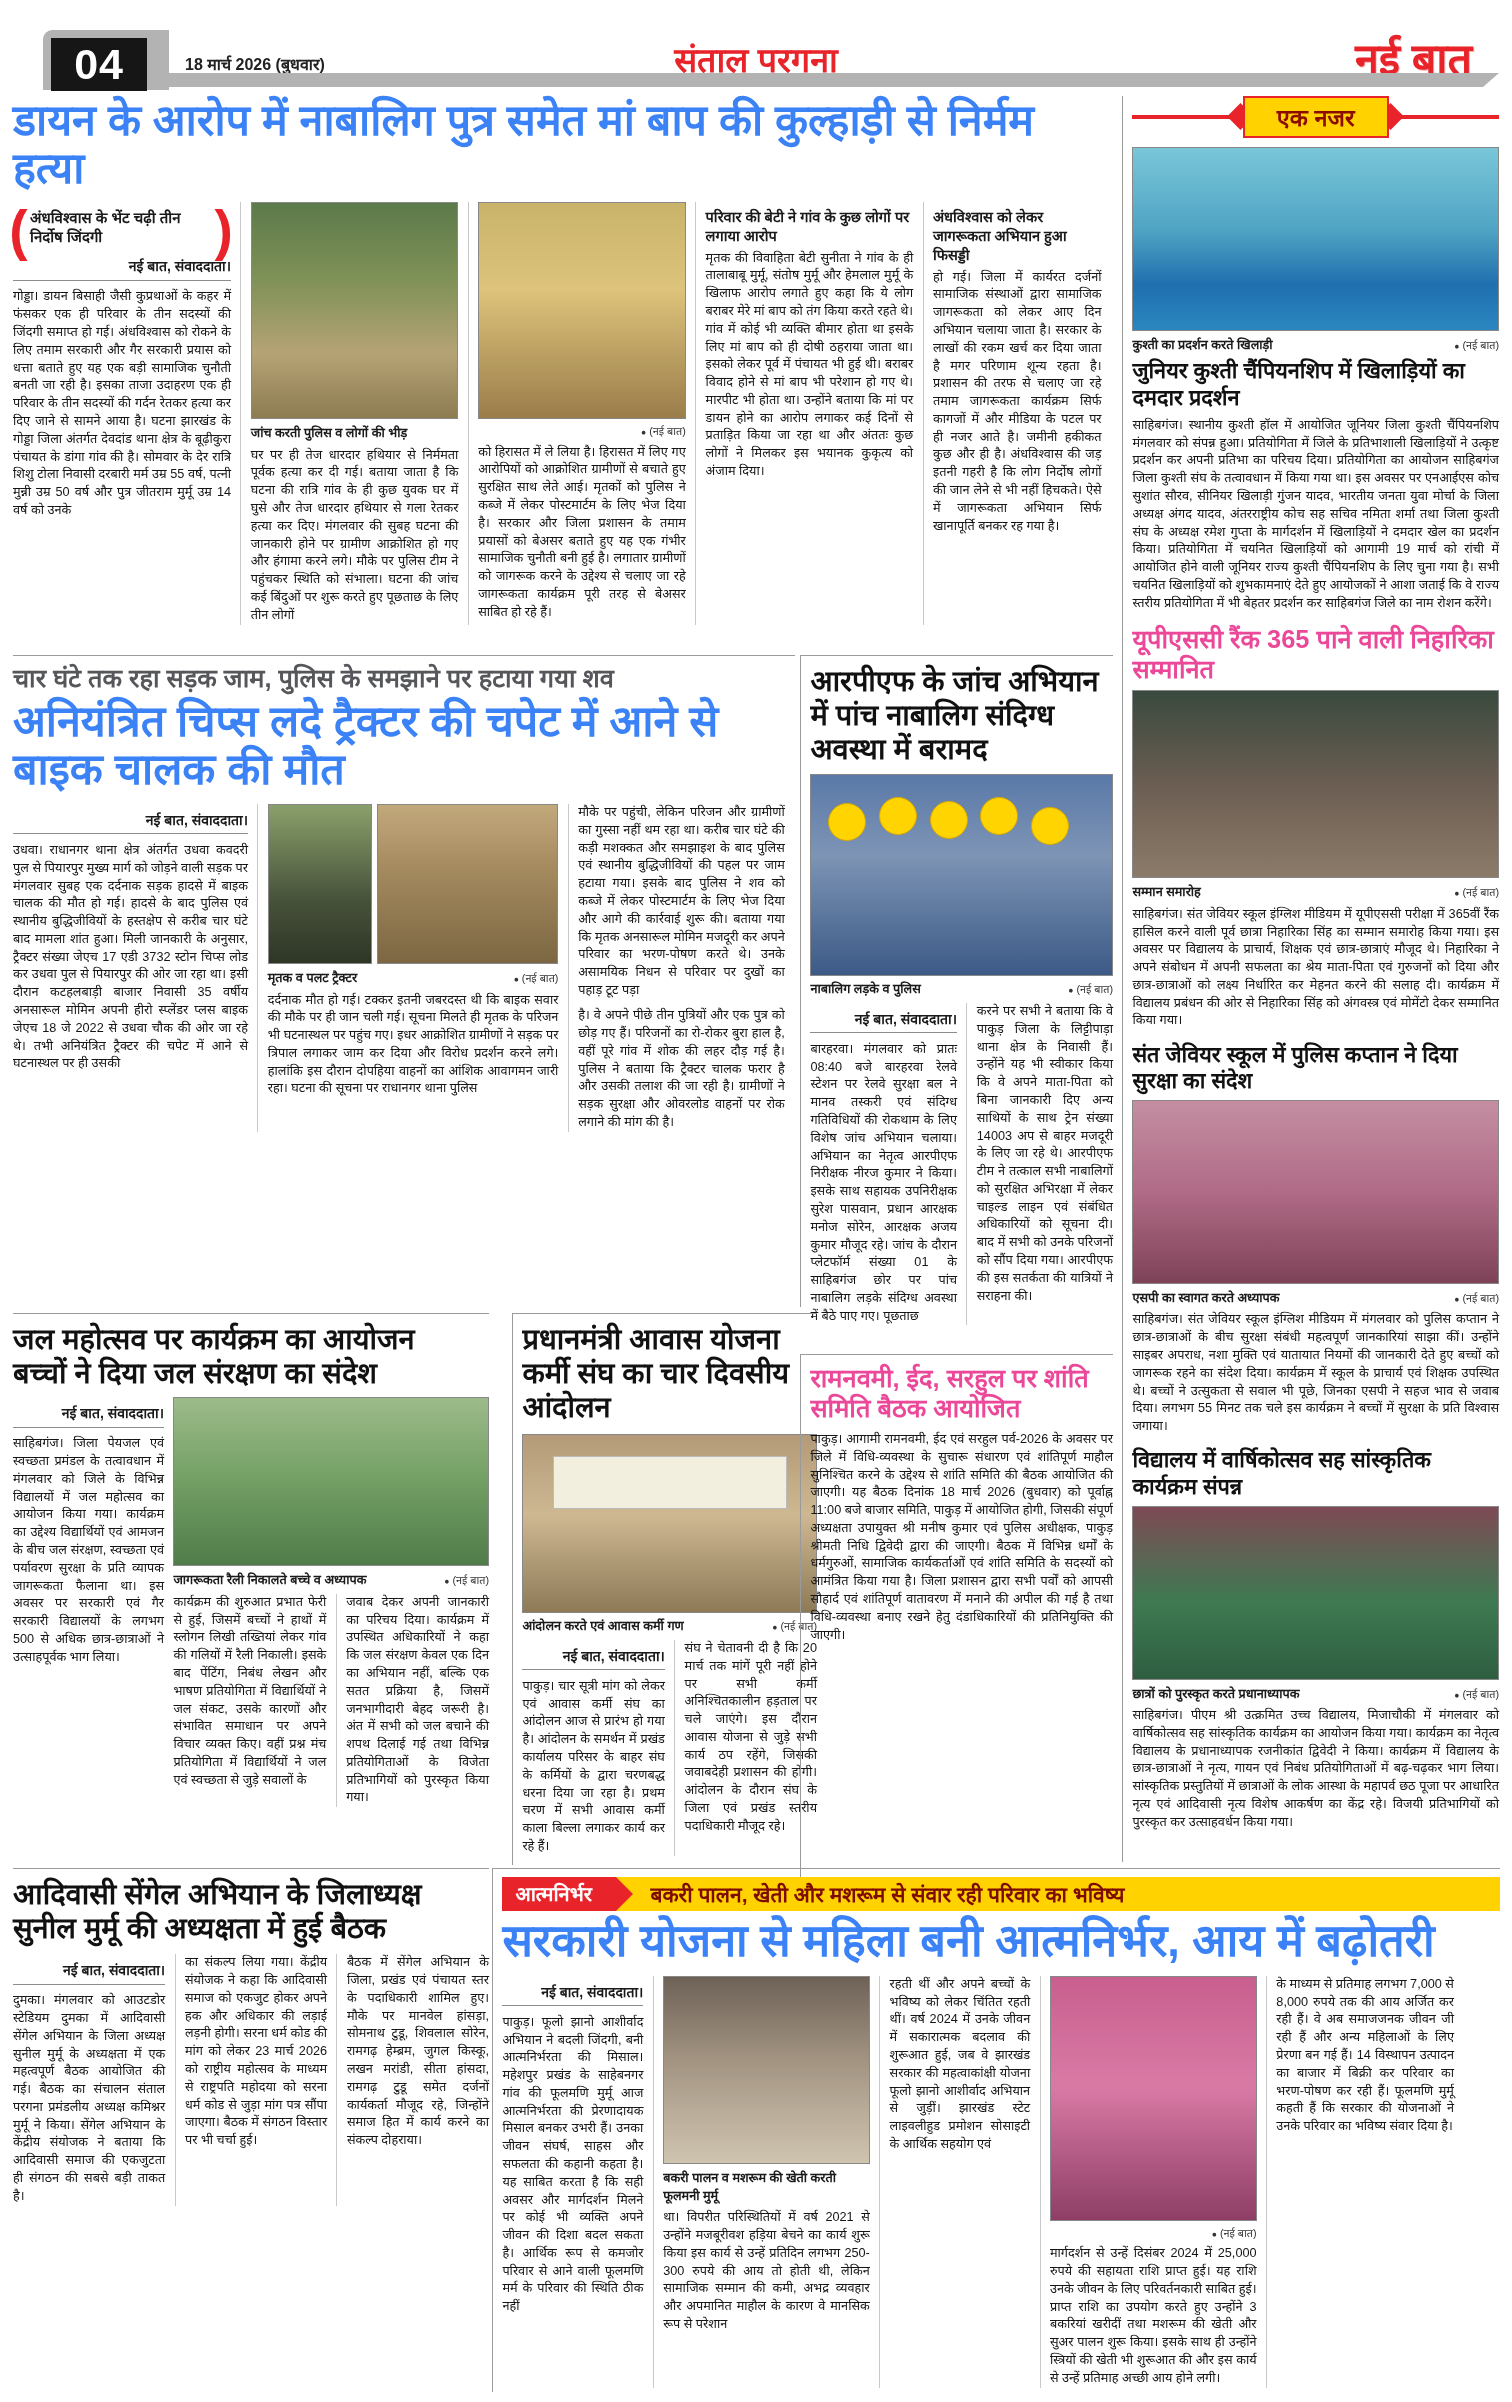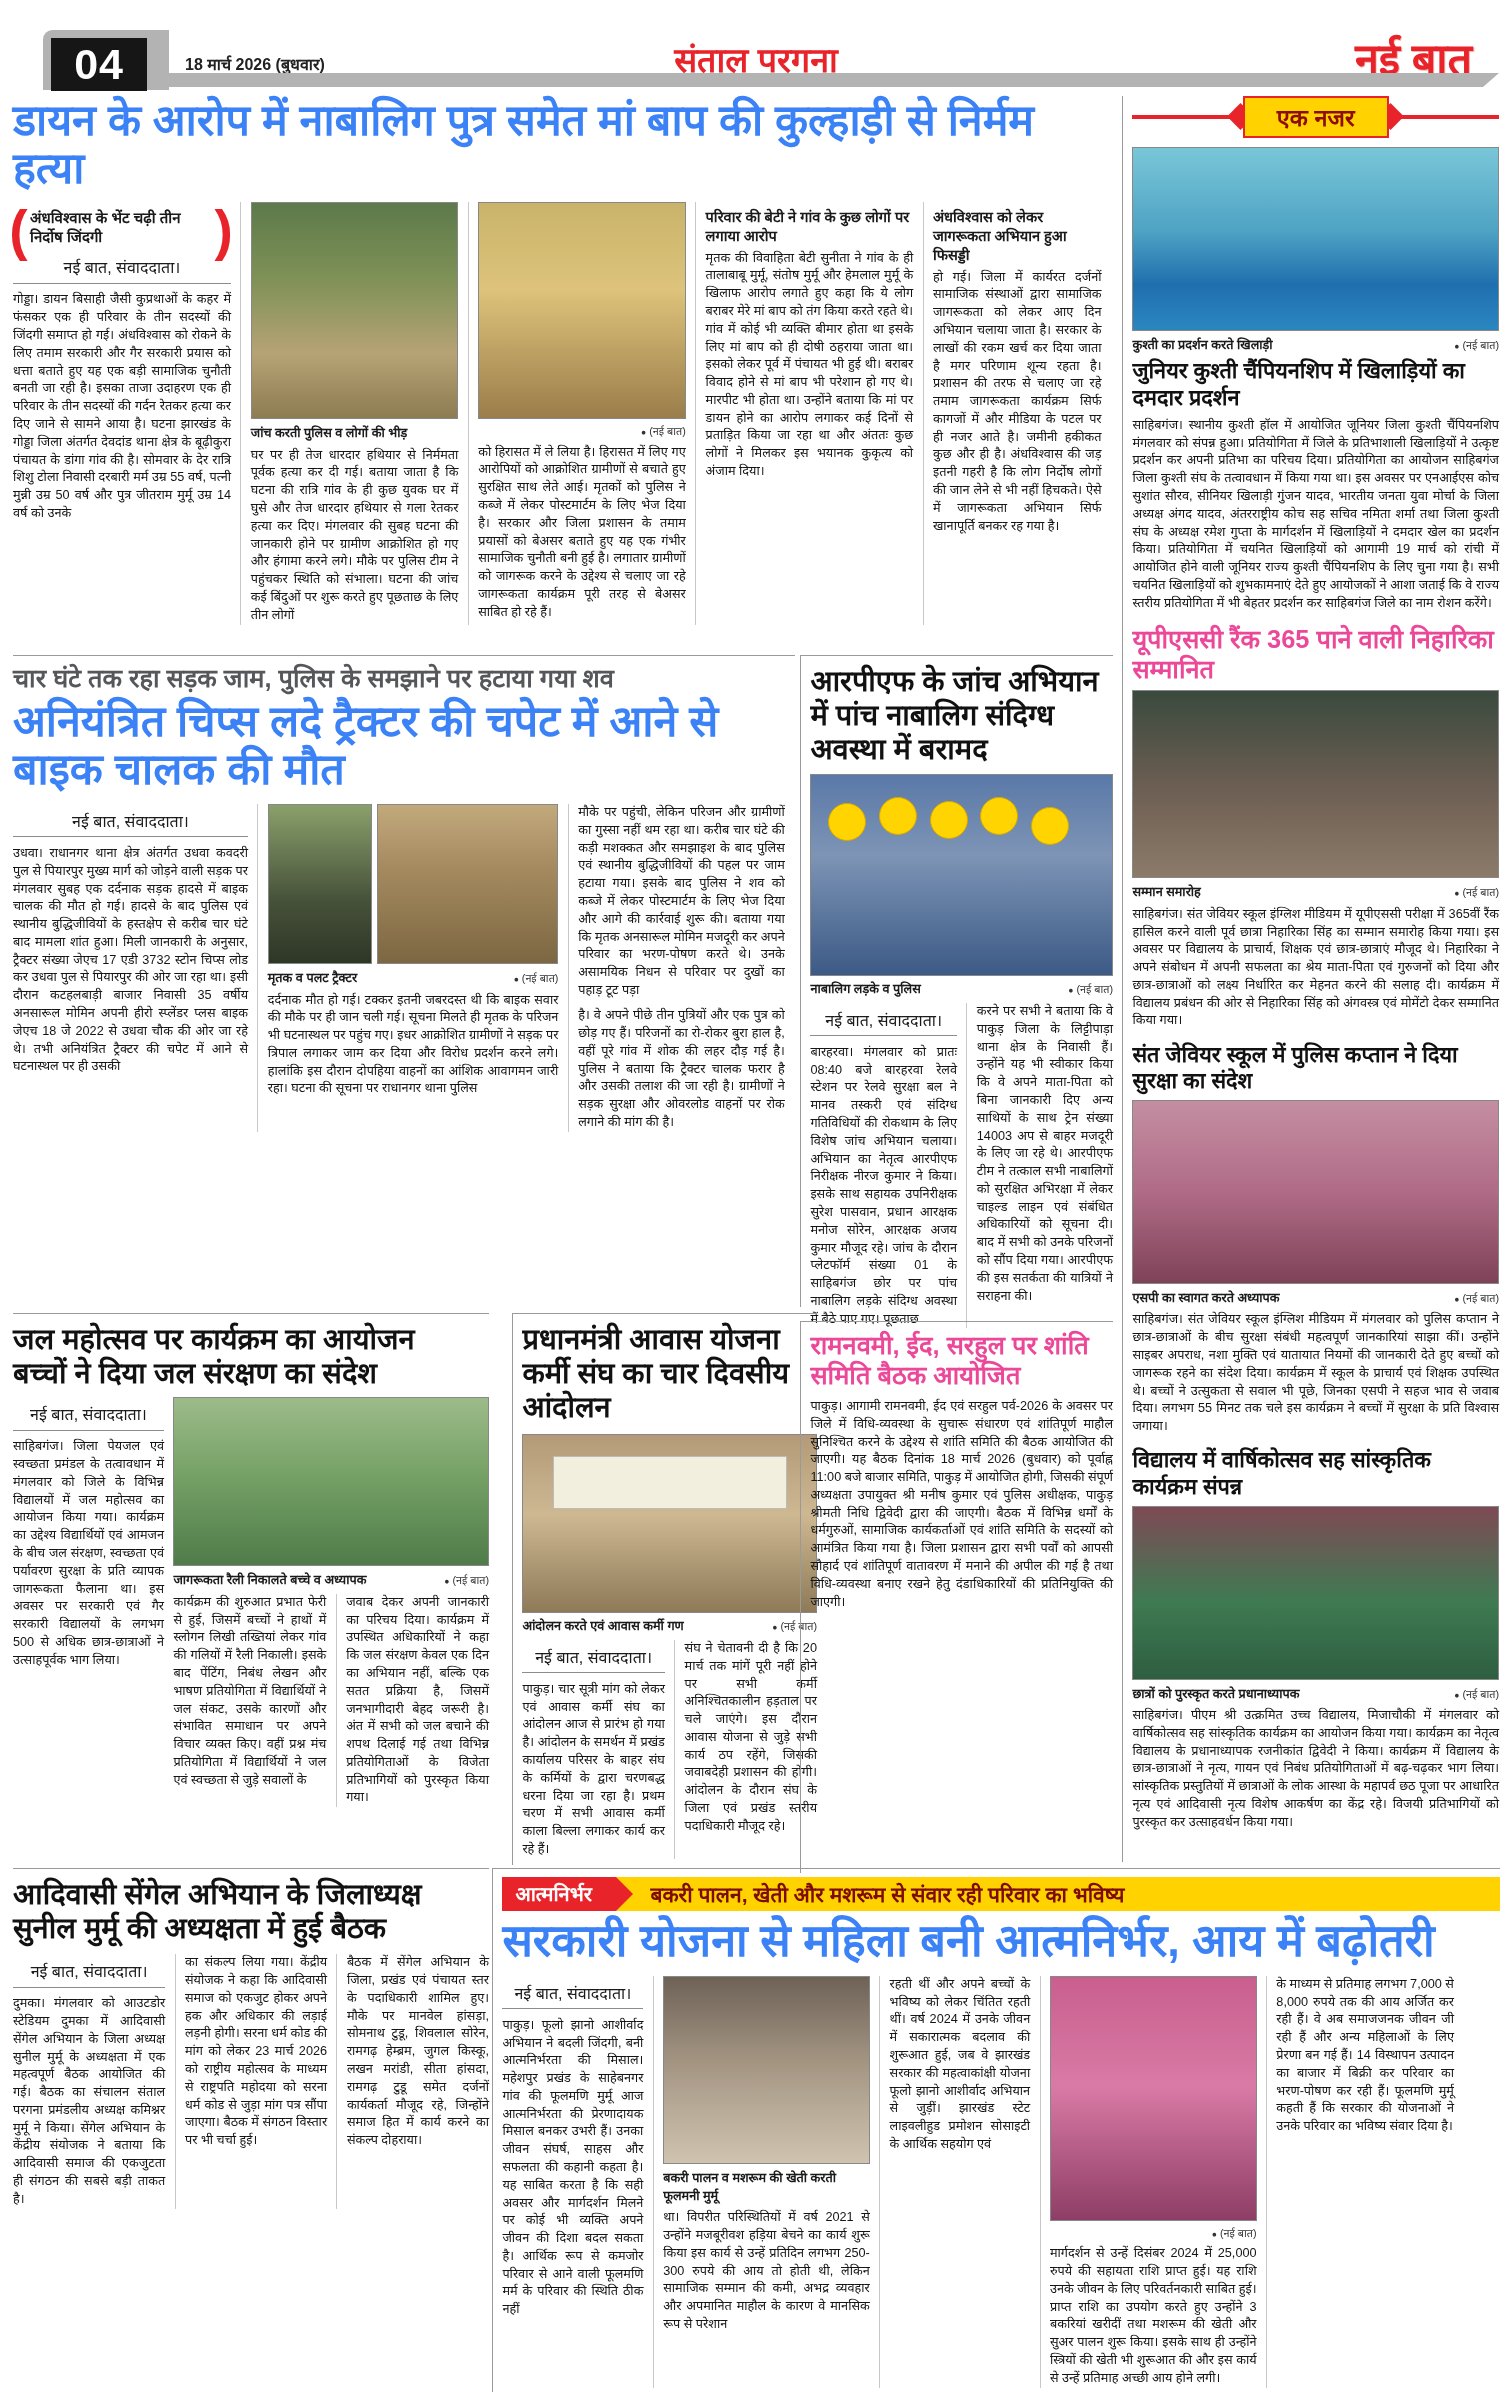--- a/index.html
+++ b/index.html
@@ -14,21 +14,21 @@
   .mast-section { position:absolute; left:0; right:0; top:36px; text-align:center; font-size:34px; font-weight:800; color:#e8232a; }
   .mast-brand { position:absolute; right:40px; top:28px; font-size:43px; font-weight:800; color:#e8232a; text-shadow:0.9px 0.9px 0 #f5b0b0; }
   .mast-bar { position:absolute; left:168px; top:73px; width:1331px; height:14px; background:#b3b3b3; clip-path:polygon(0 0,100% 0,98.8% 100%,0 100%); }
 
   
   .headline-xl { font-size:43px; font-weight:800; line-height:1.12; color:#3b82f6; }
   .headline-lg { font-size:29px; font-weight:800; line-height:1.18; color:#111; }
   .headline-md { font-size:25.4px; font-weight:800; line-height:1.2; color:#ec4899; }
   .headline-sm { font-size:21.7px; font-weight:800; line-height:1.22; color:#111; }
   .kicker { font-size:25.4px; font-weight:800; color:#56575b; line-height:1.15; }
-  .byline { font-size:16px; font-weight:400; text-align:center; border-bottom:1.4px solid #8c8c8c; padding:1.9px 0 4.7px; margin:3.8px 0 7.5px; }
+  .byline { font-size:14px; font-weight:700; text-align:right; border-bottom:1.4px solid #8c8c8c; padding:1.9px 0 4.7px; margin:3.8px 0 7.5px; }
   .bodytext { font-size:12.7px; line-height:1.4; text-align:justify; color:#141414; }
   .subhead { font-size:14.6px; font-weight:800; line-height:1.3; margin:5.6px 0 3.8px; }
   .photo { position:relative; width:100%; border:0.9px solid #888; overflow:hidden; }
   .capline { display:flex; justify-content:space-between; align-items:baseline; margin-top:3.8px; margin-bottom:5.6px; }
   .cap { font-size:12.7px; font-weight:700; }
   .credit { font-size:10.8px; color:#333; white-space:nowrap; }
   .credit .dot { font-size:8.5px; }
   .colgap > * + * { border-left:0.9px solid #c9c9c9; padding-left:9.4px; }
   .section { position:absolute; }
   .rule-t { border-top:1.4px solid #9a9a9a; padding-top:7.5px; }
@@ -249,21 +249,21 @@
     </div>
     <div style="display:flex; gap:9.4px;" class="colgap">
       <div style="width:50%;">
         <div class="byline">नई बात, संवाददाता।</div>
         <p class="bodytext">पाकुड़। चार सूत्री मांग को लेकर एवं आवास कर्मी संघ का आंदोलन आज से प्रारंभ हो गया है। आंदोलन के समर्थन में प्रखंड कार्यालय परिसर के बाहर संघ के कर्मियों के द्वारा चरणबद्ध धरना दिया जा रहा है। प्रथम चरण में सभी आवास कर्मी काला बिल्ला लगाकर कार्य कर रहे हैं।</p>
       </div>
       <p class="bodytext" style="width:50%;">संघ ने चेतावनी दी है कि 20 मार्च तक मांगें पूरी नहीं होने पर सभी कर्मी अनिश्चितकालीन हड़ताल पर चले जाएंगे। इस दौरान आवास योजना से जुड़े सभी कार्य ठप रहेंगे, जिसकी जवाबदेही प्रशासन की होगी। आंदोलन के दौरान संघ के जिला एवं प्रखंड स्तरीय पदाधिकारी मौजूद रहे।</p>
     </div>
   </section>
 
-  <section class="section rule-t rule-l" style="left:800px; top:1321px; width:313px; height:552px;">
+  <section class="section rule-t rule-l" style="left:800px; top:1354px; width:313px; height:552px;">
     <h1 class="headline-md">रामनवमी, ईद, सरहुल पर शांति समिति बैठक आयोजित</h1>
     <p class="bodytext" style="margin-top:7.5px;">पाकुड़। आगामी रामनवमी, ईद एवं सरहुल पर्व-2026 के अवसर पर जिले में विधि-व्यवस्था के सुचारू संधारण एवं शांतिपूर्ण माहौल सुनिश्चित करने के उद्देश्य से शांति समिति की बैठक आयोजित की जाएगी। यह बैठक दिनांक 18 मार्च 2026 (बुधवार) को पूर्वाह्न 11:00 बजे बाजार समिति, पाकुड़ में आयोजित होगी, जिसकी संपूर्ण अध्यक्षता उपायुक्त श्री मनीष कुमार एवं पुलिस अधीक्षक, पाकुड़ श्रीमती निधि द्विवेदी द्वारा की जाएगी। बैठक में विभिन्न धर्मों के धर्मगुरुओं, सामाजिक कार्यकर्ताओं एवं शांति समिति के सदस्यों को आमंत्रित किया गया है। जिला प्रशासन द्वारा सभी पर्वों को आपसी सौहार्द एवं शांतिपूर्ण वातावरण में मनाने की अपील की गई है तथा विधि-व्यवस्था बनाए रखने हेतु दंडाधिकारियों की प्रतिनियुक्ति की जाएगी।</p>
   </section>
 
   <section class="section rule-t" style="left:13px; top:1868px; width:476px; height:524px;">
     <h1 class="headline-lg">आदिवासी सेंगेल अभियान के जिलाध्यक्ष सुनील मुर्मू की अध्यक्षता में हुई बैठक</h1>
     <div style="display:flex; gap:9.4px; margin-top:9.4px;" class="colgap">
       <div style="width:33%;">
         <div class="byline">नई बात, संवाददाता।</div>
         <p class="bodytext">दुमका। मंगलवार को आउटडोर स्टेडियम दुमका में आदिवासी सेंगेल अभियान के जिला अध्यक्ष सुनील मुर्मू के अध्यक्षता में एक महत्वपूर्ण बैठक आयोजित की गई। बैठक का संचालन संताल परगना प्रमंडलीय अध्यक्ष कमिश्नर मुर्मू ने किया। सेंगेल अभियान के केंद्रीय संयोजक ने बताया कि आदिवासी समाज की एकजुटता ही संगठन की सबसे बड़ी ताकत है।</p>

